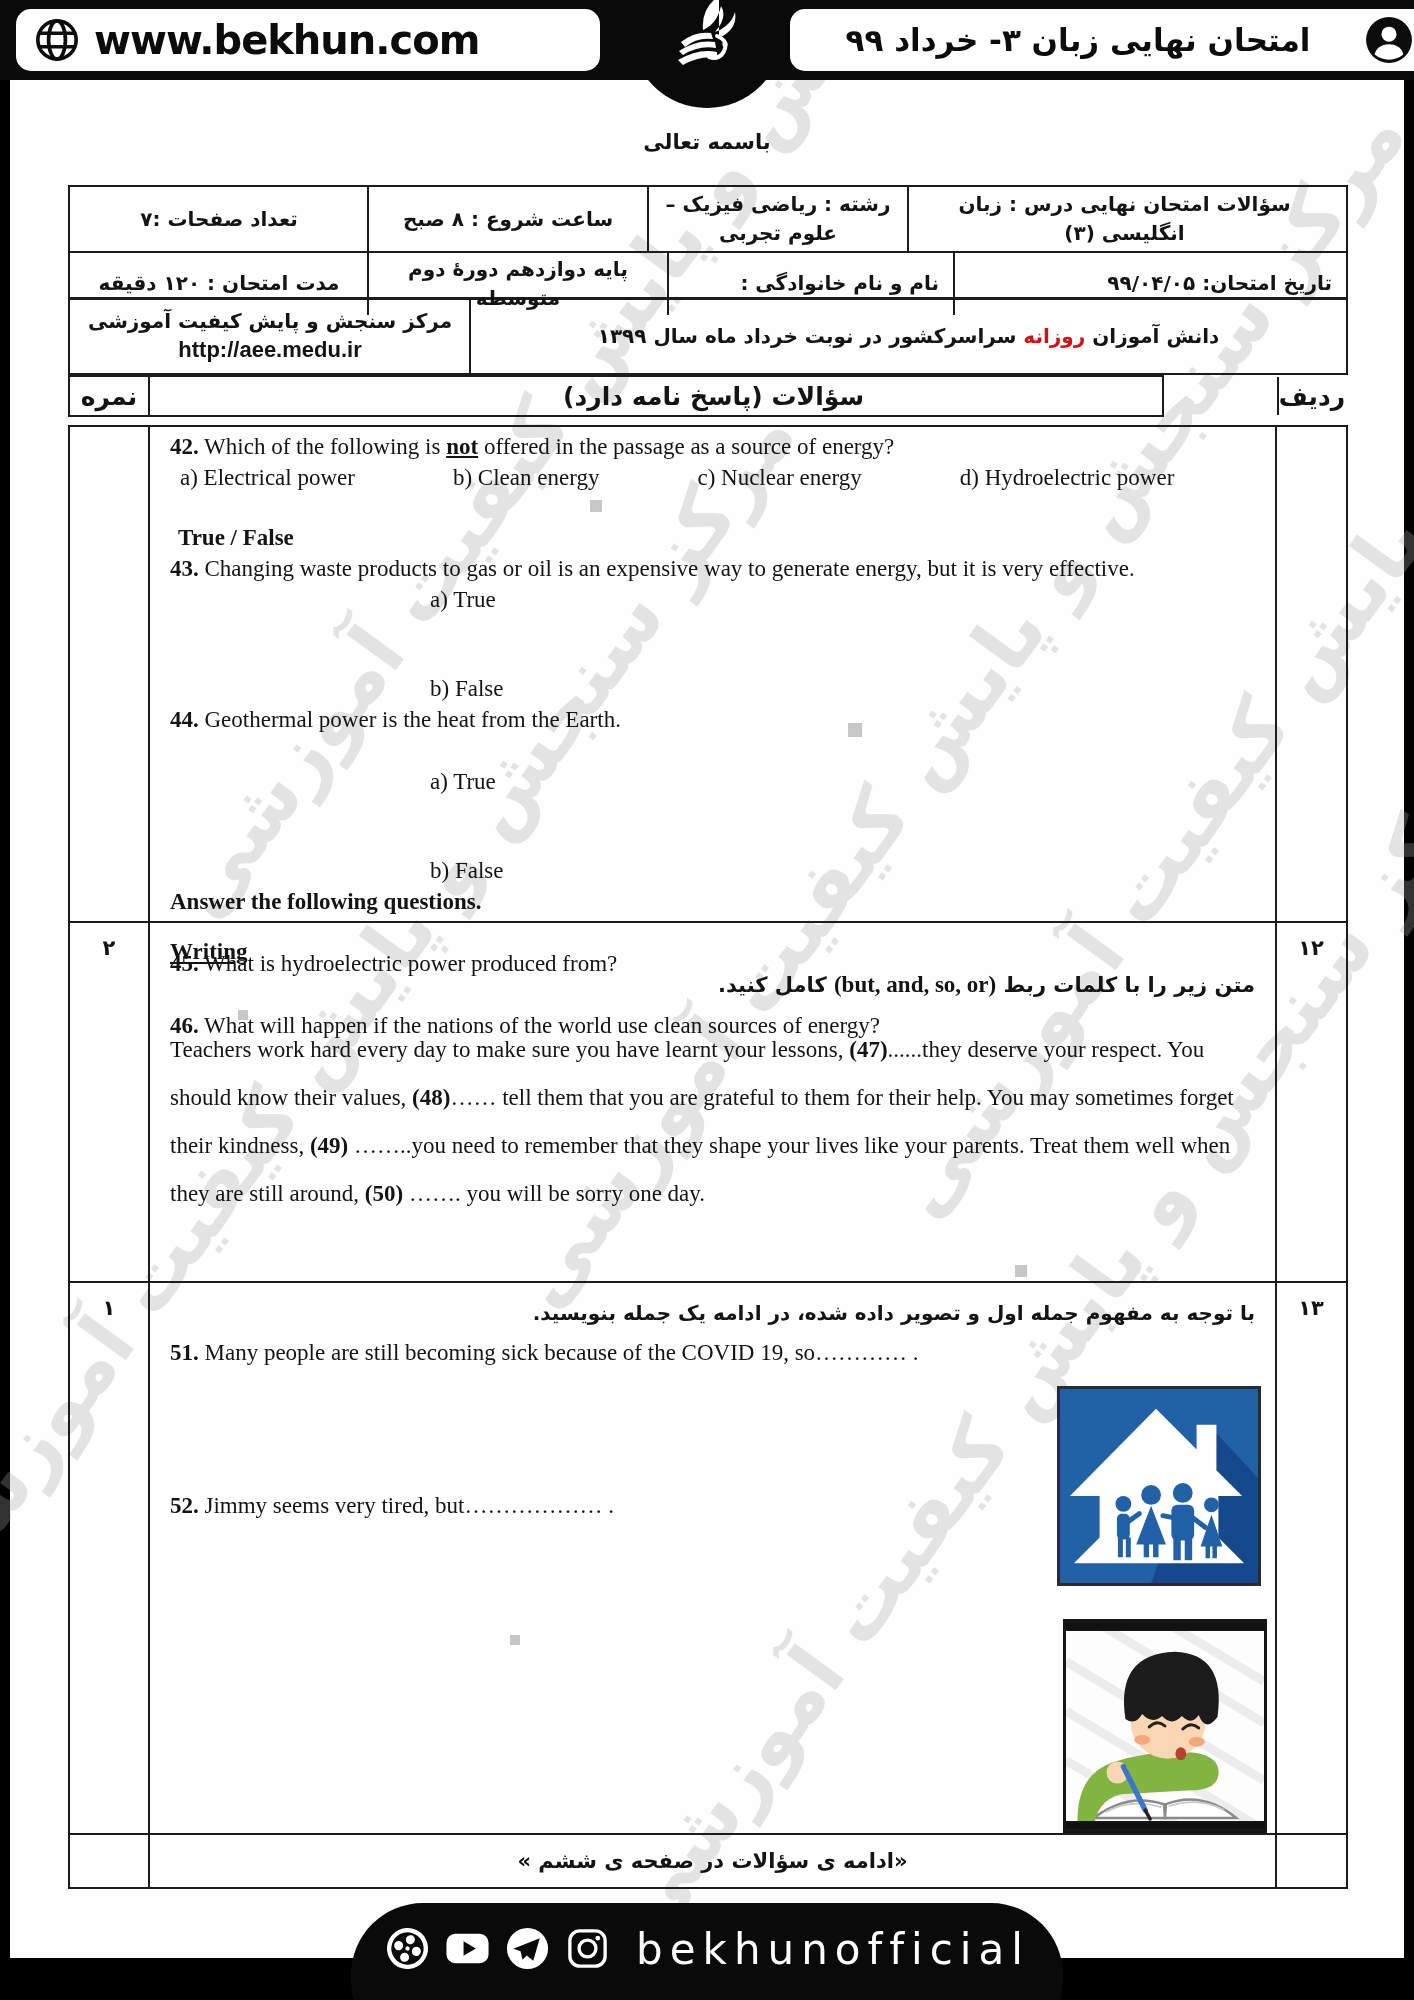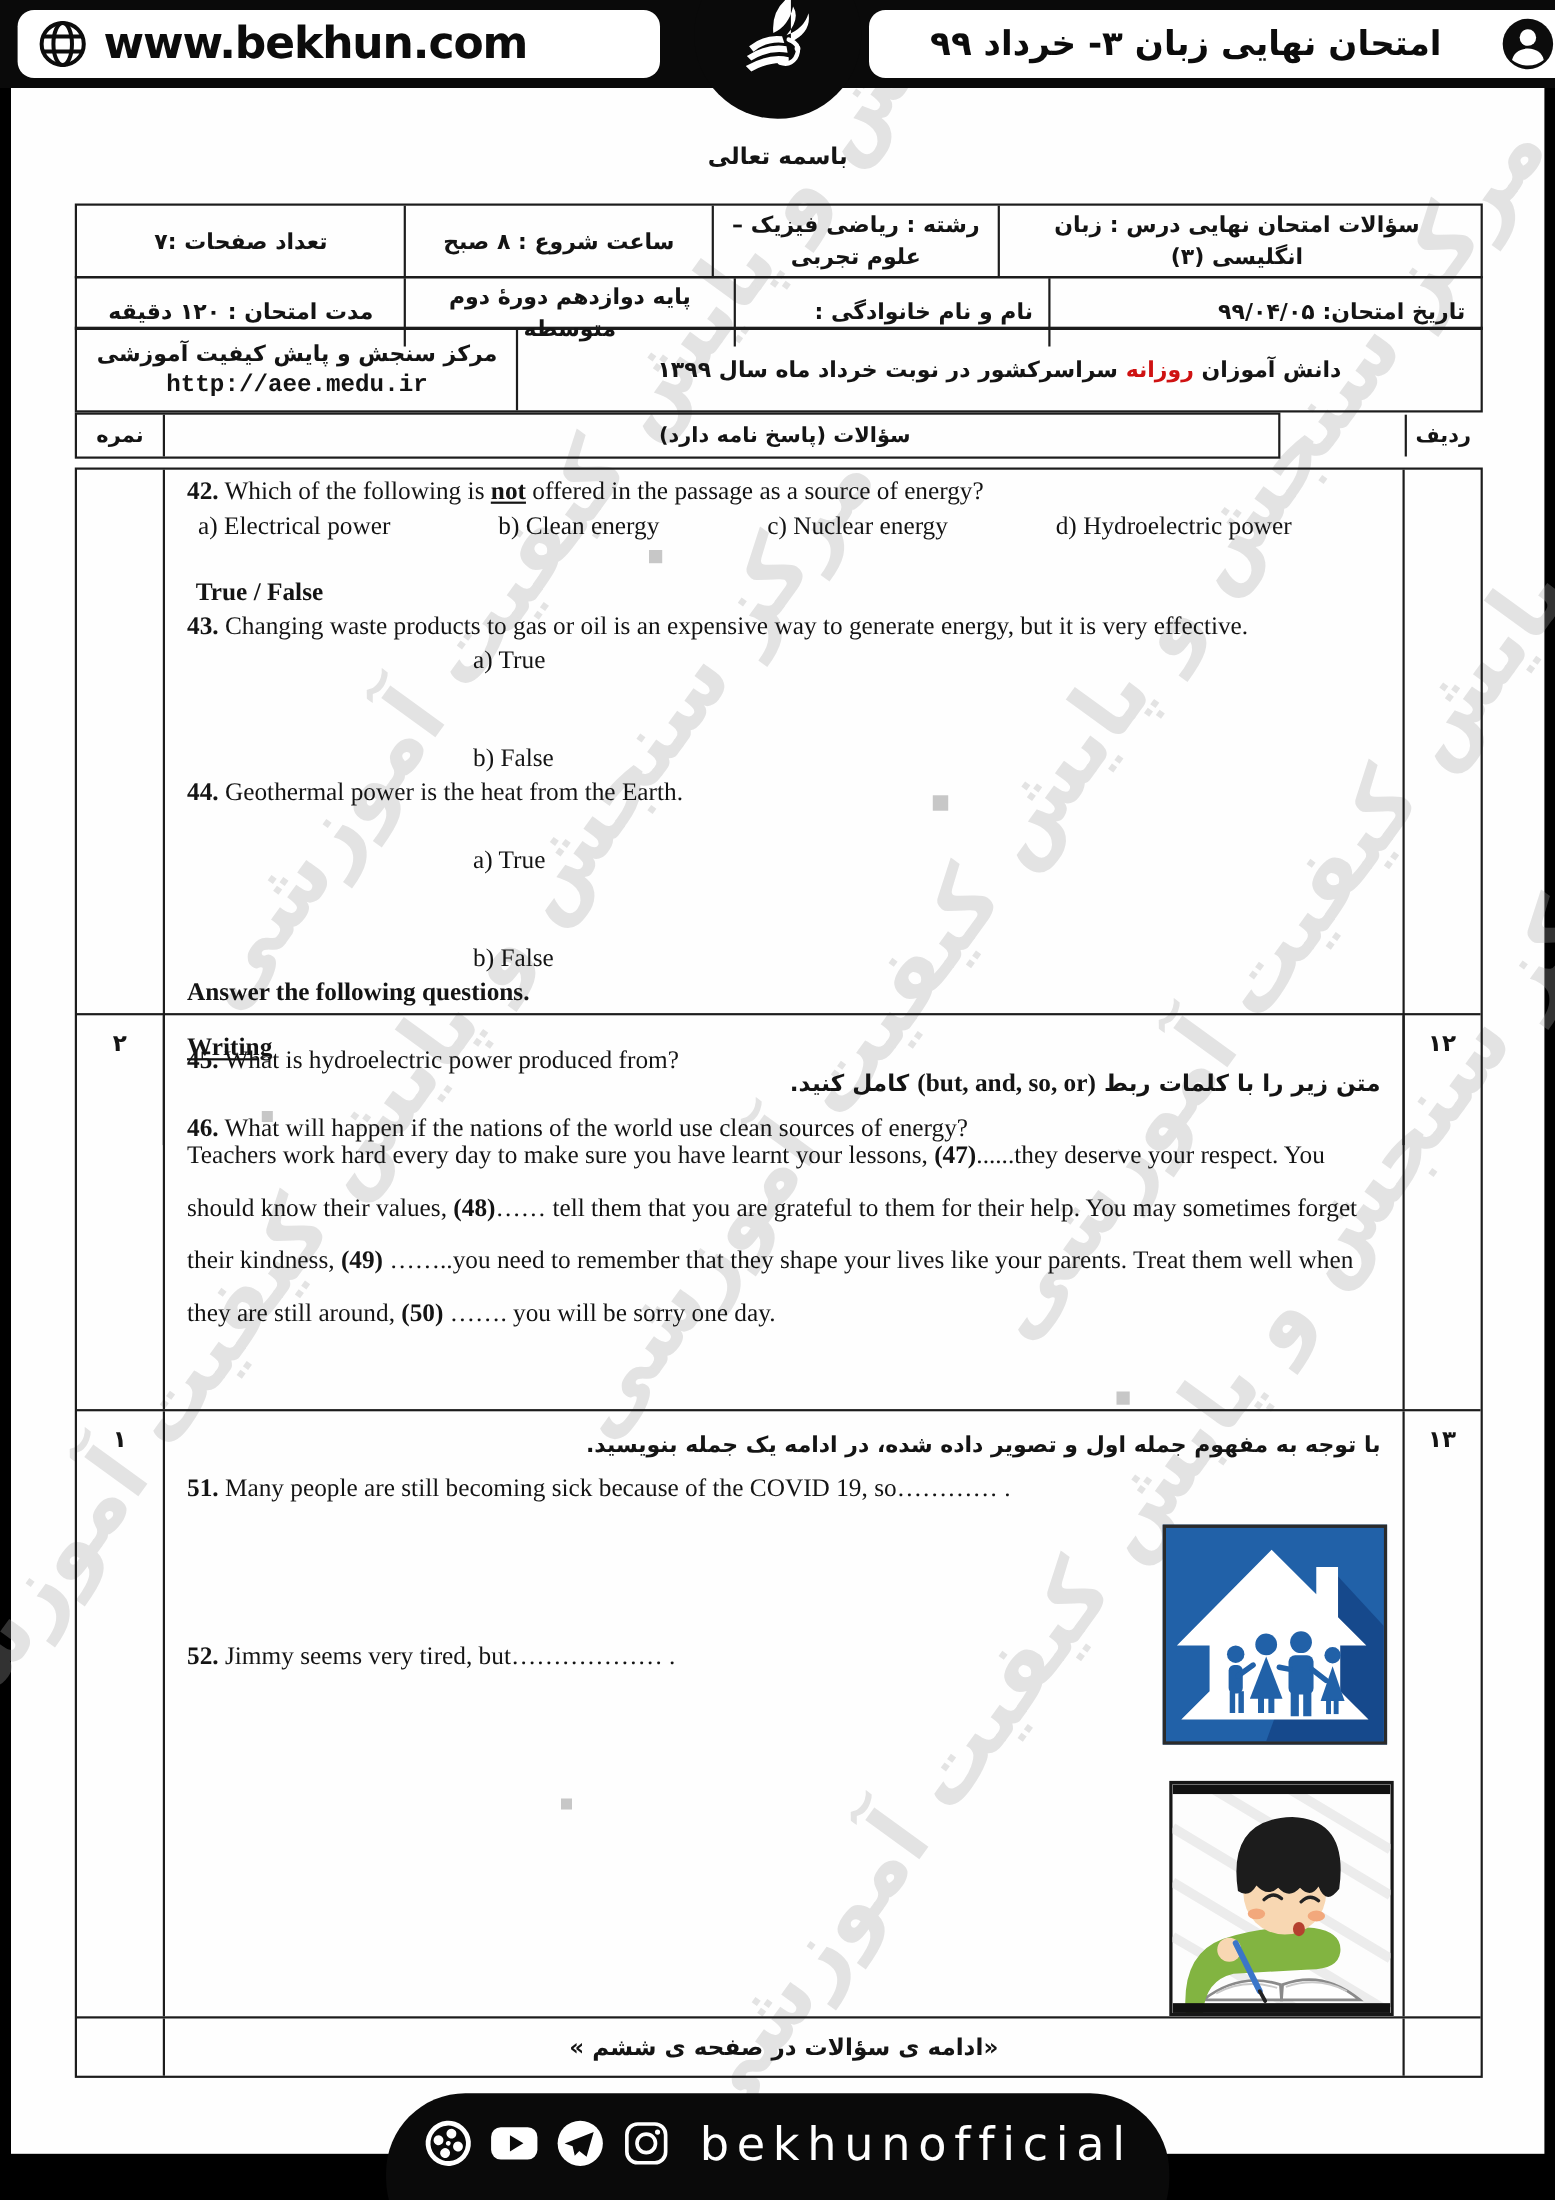--- a/index.html
+++ b/index.html
@@ -29,25 +29,25 @@
   .hrow{display:grid;border:2.5px solid #1c1c1c;background:transparent;}
   .hrow + .hrow{margin-top:-2.5px;}
   .hrow1{grid-template-columns:437px 260px 280px 298px;height:64px;}
   .hrow2{grid-template-columns:391px 286px 300px 298px;height:45px;}
   .hrow3{grid-template-columns:875px 400px;height:74px;}
   .hcell{display:flex;align-items:center;justify-content:center;text-align:center;line-height:1.45;padding:2px 8px;box-sizing:border-box;}
   .hrow > .hcell + .hcell{border-inline-start:2.5px solid #1c1c1c;}
   .hcell.start{justify-content:flex-start;padding-right:14px;}
   .red{color:#cf1212;}
   .center-block{display:flex;flex-direction:column;align-items:center;line-height:1.35;}
-  .center-url{font-family:Liberation Mono, monospace;font-weight:bold;font-size:22px;direction:ltr;}
+  .center-url{font-family:Liberation Sans, sans-serif;font-weight:bold;font-size:22px;direction:ltr;}
   
   .band{position:absolute;left:58px;top:295px;width:1096px;height:42px;z-index:2;display:grid;
         grid-template-columns:78px 1129px 68px;border:2.5px solid #1c1c1c;box-sizing:border-box;
-        font-family:"DejaVu Sans",sans-serif;font-weight:bold;font-size:19px;direction:ltr;}
+        font-family:"DejaVu Sans",sans-serif;font-weight:bold;font-size:25px;direction:ltr;}
   .band > div{display:flex;align-items:center;justify-content:center;direction:rtl;}
   .band > div + div{border-left:2.5px solid #1c1c1c;}
   
   .maintable{position:absolute;left:58px;top:345px;width:1280px;z-index:2;border:2.5px solid #1c1c1c;box-sizing:border-box;}
   .trow{display:grid;grid-template-columns:78px 1129px 68px;box-sizing:border-box;}
   .trow + .trow{border-top:2.5px solid #1c1c1c;}
   .cell-score,.cell-rownum{font-family:"DejaVu Sans",sans-serif;font-weight:bold;font-size:21px;
         text-align:center;padding-top:13px;box-sizing:border-box;direction:rtl;}
   .cell-main{border-left:2.5px solid #1c1c1c;border-right:2.5px solid #1c1c1c;box-sizing:border-box;
         padding:0 20px;position:relative;font-size:23px;line-height:31px;}

